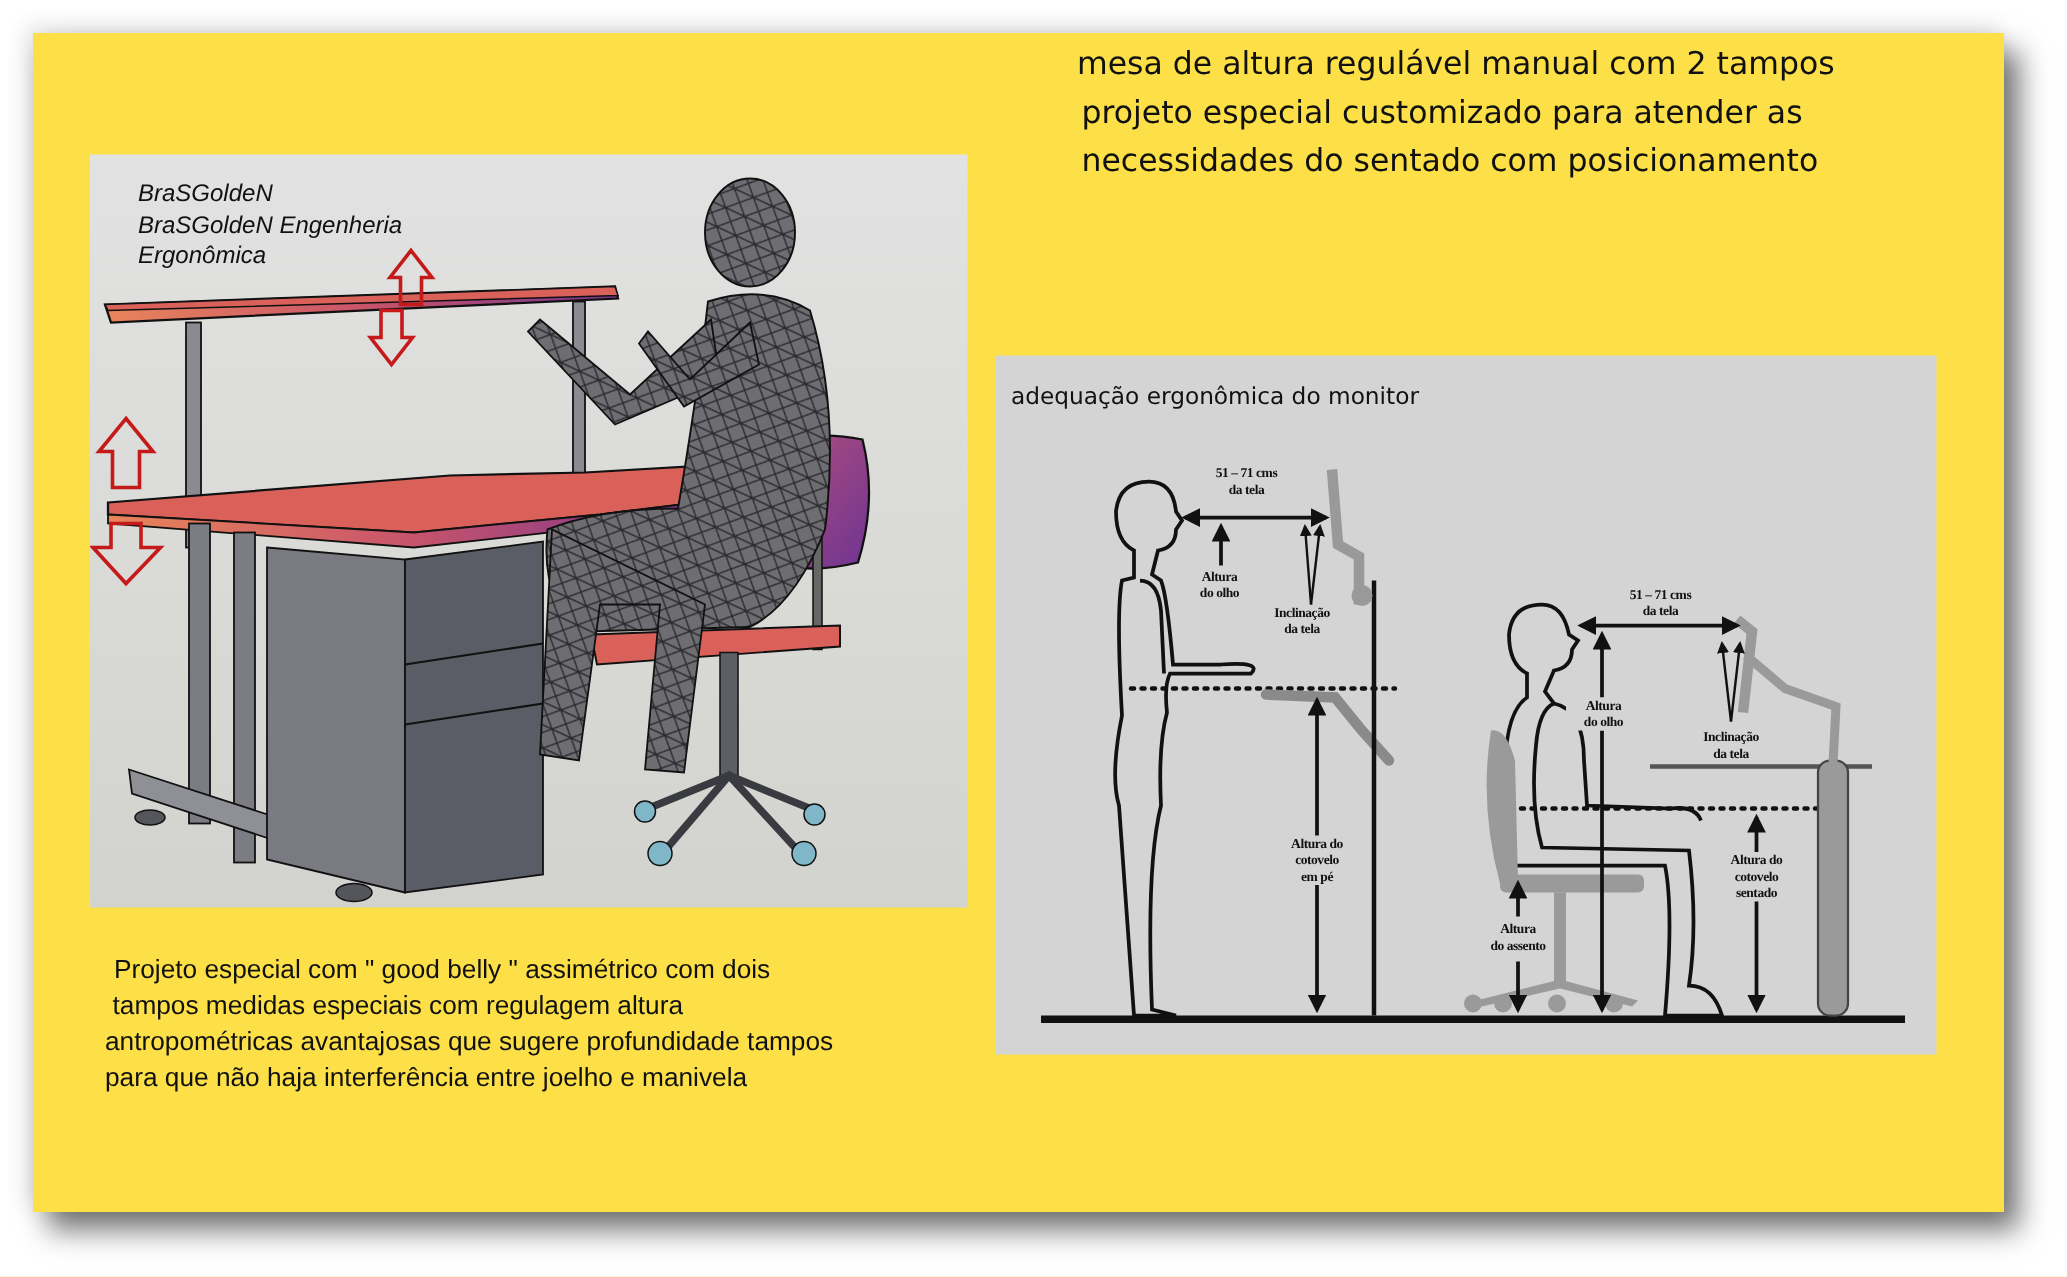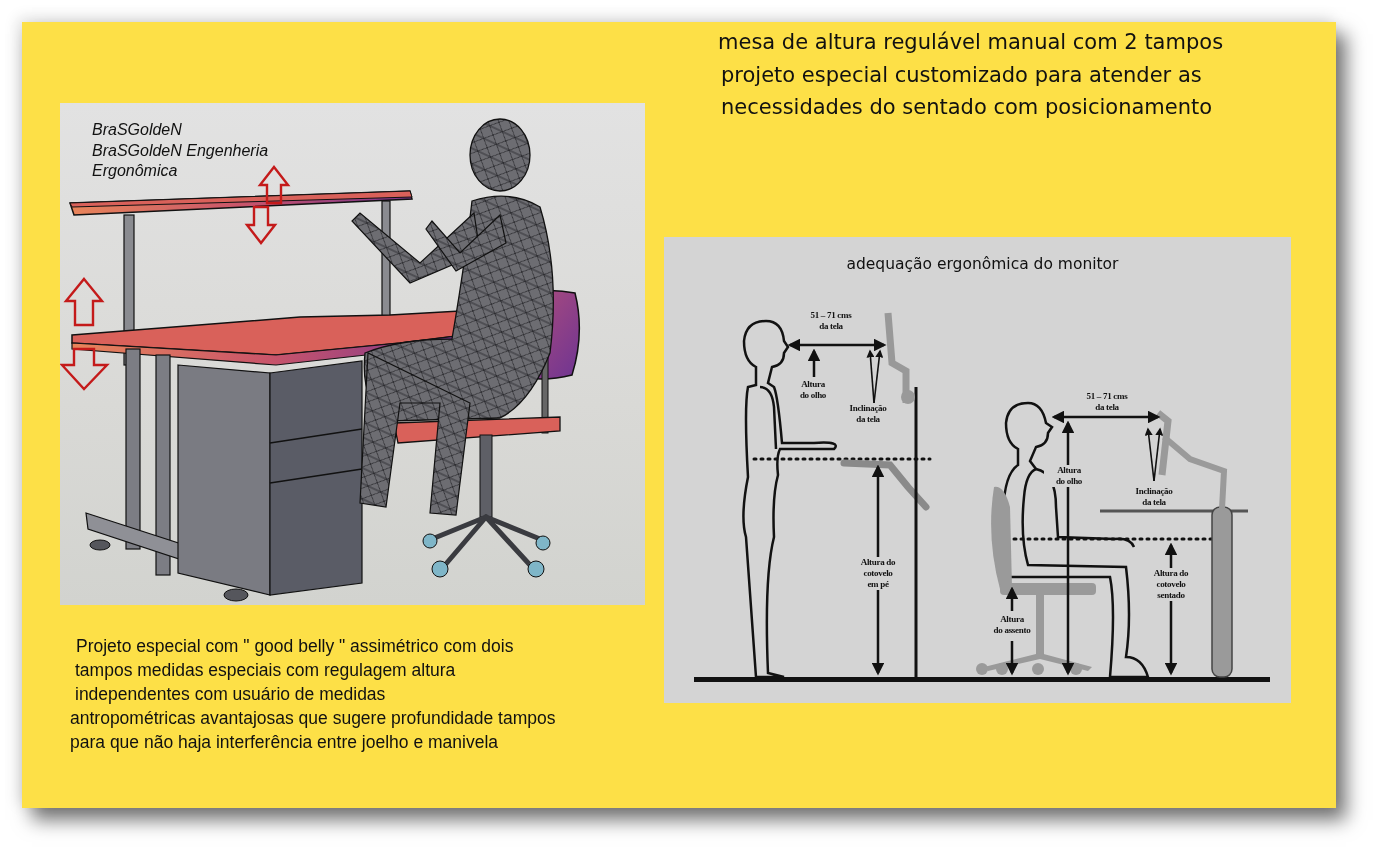--- a/index.html
+++ b/index.html
@@ -31,21 +31,21 @@
   }
   .description .ln { display: block; white-space: nowrap; }
   .description .ln.i0 { padding-left: 6px; }
   .description .ln.i1 { padding-left: 5px; }
   .description .ln.i2 { padding-left: 5px; }
   .monitor-panel {
     position: absolute; left: 642px; top: 215px; width: 627px; height: 466px;
     background: #d4d4d4;
   }
   .monitor-title {
-    position: absolute; left: 0; top: 18px; width: 100%; text-align: center;
+    position: absolute; left: 0; top: 18px; width: 100%; 
     font-family: "DejaVu Sans", sans-serif; font-size: 15.5px; color: #111;
     padding-left: 10px; box-sizing: border-box;
   }
   .lbl { position: absolute; font-family: Liberation Serif, serif; font-weight: bold; font-size: 9px; line-height: 11px; text-align: center; color: #111; letter-spacing: -0.3px; }
 </style>
 </head>
 <body>
 
 <div class="page">
 
@@ -139,21 +139,20 @@
     <div class="copyright">
       <span>BraSGoldeN</span>
       <span>BraSGoldeN Engenheria</span>
       <span>Ergonômica</span>
     </div>
   </div>
 
   <div class="description">
     <span class="ln i0">Projeto especial com " good belly " assimétrico com dois</span>
     <span class="ln i1">tampos medidas especiais com regulagem altura</span>
-    <span class="ln i2">independentes com usuário de medidas</span>
     <span class="ln">antropométricas avantajosas que sugere profundidade tampos</span>
     <span class="ln">para que não haja interferência entre joelho e manivela</span>
   </div>
 
   <div class="monitor-panel">
     <div class="monitor-title">adequação ergonômica do monitor</div>
 
     <svg width="627" height="466" viewBox="0 0 627 466" style="position:absolute;left:0;top:0">
       <defs>
         <marker id="ah" viewBox="0 0 10 10" refX="8" refY="5" markerWidth="5" markerHeight="5" orient="auto-start-reverse">

